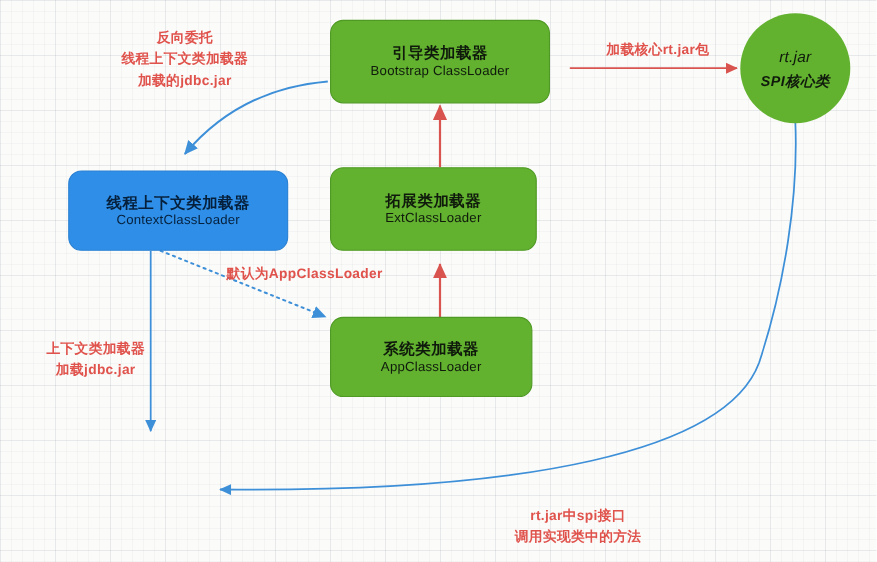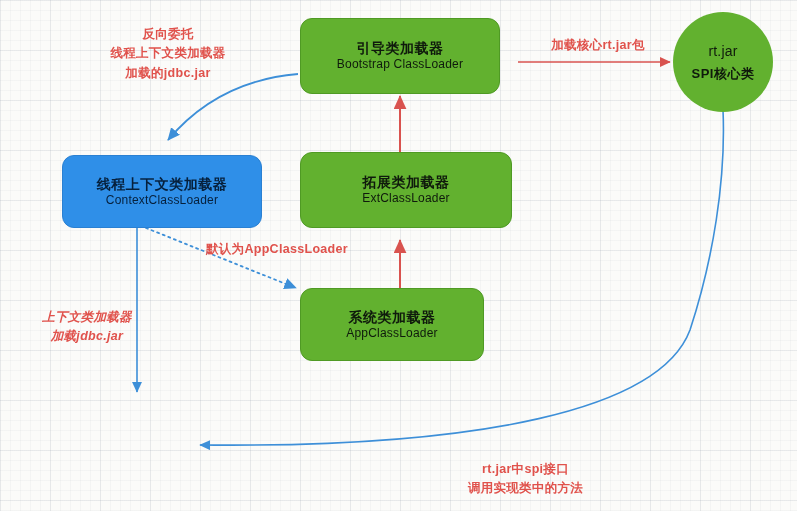--- a/index.html
+++ b/index.html
@@ -51,20 +51,21 @@
   .box.blue {
     background: #2f8fe8;
     border: 1px solid #2a80d2;
     color: #06203c;
   }
   .circle {
     border-radius: 50%;
   }
   .circle.green {
     background: #62b12f;
+    font-style: italic;
   }
   .circle.blue {
     background: #2f8fe8;
     color: #06203c;
   }
   .line-cn {
     font-size: 14px;
     font-weight: 700;
     letter-spacing: 0.5px;
   }
@@ -118,21 +119,21 @@
     <path d="M137,228 L137,392" stroke="#3d8fd8" stroke-width="1.6" fill="none" marker-end="url(#arrow-blue)"></path>
 
     <path d="M723,110 C726,180 713,260 690,330 C660,410 480,448 200,445" stroke="#3d8fd8" stroke-width="1.6" fill="none" marker-end="url(#arrow-blue)"></path>
   </svg>
 
   <div class="node box green" style="left:300px; top:18px; width:200px; height:76px;">
     <div class="line-cn">引导类加载器</div>
     <div class="line-en">Bootstrap ClassLoader</div>
   </div>
 
-  <div class="node box green" style="left:300px; top:152px; width:212px; height:76px;">
+  <div class="node box green" style="left:300px; top:152px; width:188px; height:76px;">
     <div class="line-cn">拓展类加载器</div>
     <div class="line-en">ExtClassLoader</div>
   </div>
 
   <div class="node box green" style="left:300px; top:288px; width:184px; height:73px;">
     <div class="line-cn">系统类加载器</div>
     <div class="line-en">AppClassLoader</div>
   </div>
 
   <div class="node box blue" style="left:62px; top:155px; width:200px; height:73px;">
@@ -153,21 +154,21 @@
   </div>
 
   <div class="annot" style="left:528px; top:36px; width:140px;">
     <div>加载核心rt.jar包</div>
   </div>
 
   <div class="annot" style="left:206px; top:240px; width:180px; text-align:left;">
     <div>默认为AppClassLoader</div>
   </div>
 
-  <div class="annot" style="left:22px; top:308px; width:130px;font-style:italic;">
+  <div class="annot" style="left:22px; top:308px; width:130px;">
     <div>上下文类加载器</div>
     <div>加载jdbc.jar</div>
   </div>
 
   <div class="annot" style="left:438px; top:460px; width:175px;">
     <div>rt.jar中spi接口</div>
     <div>调用实现类中的方法</div>
   </div>
 
 </div>

